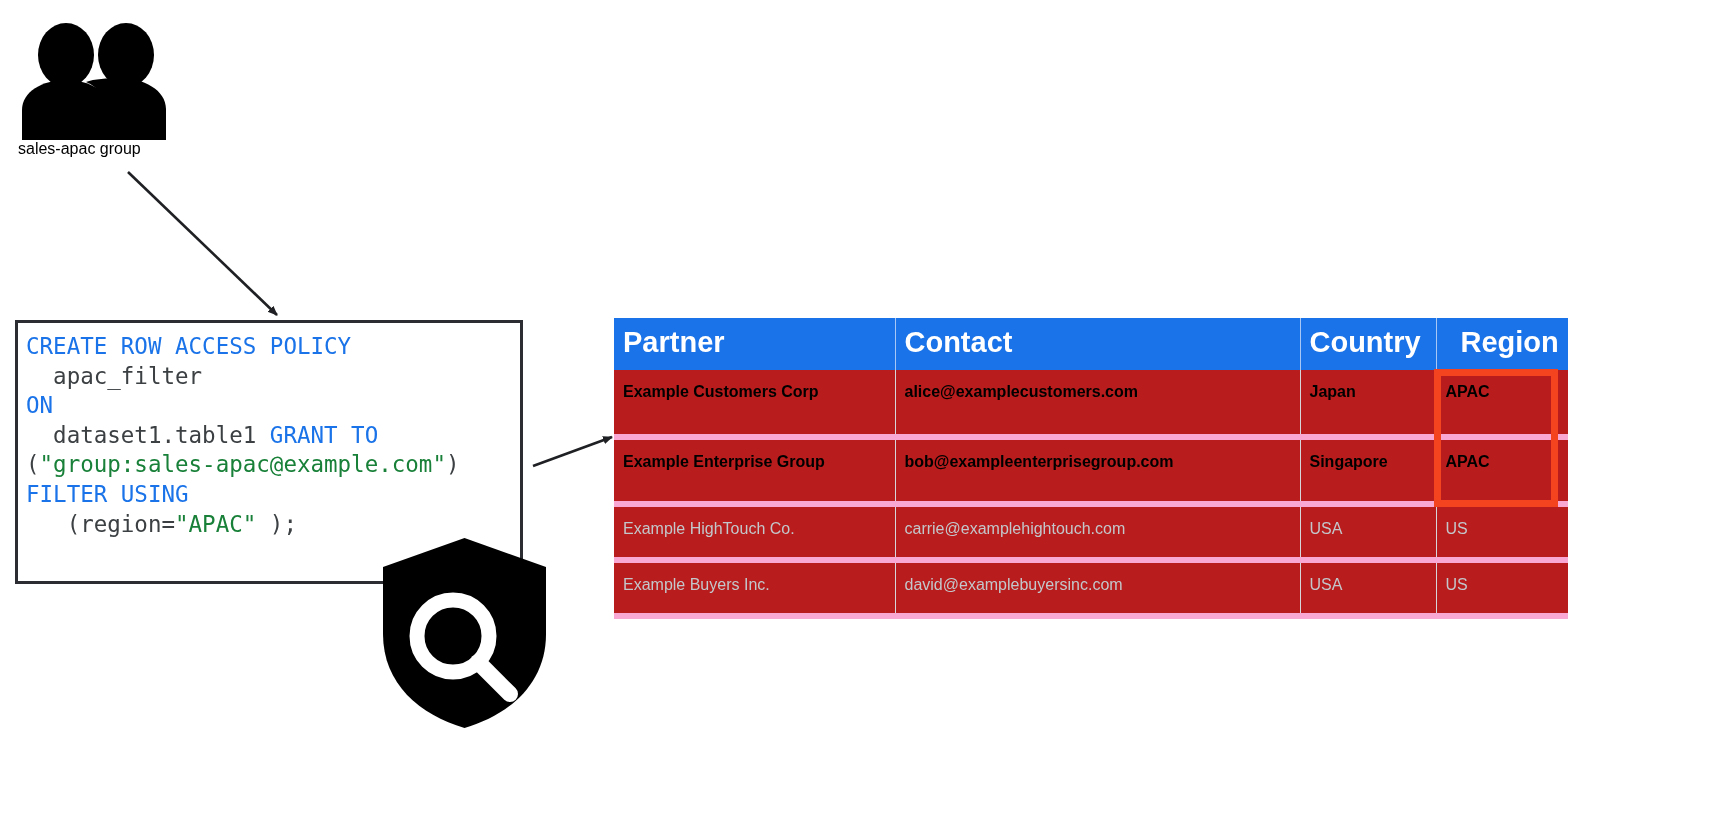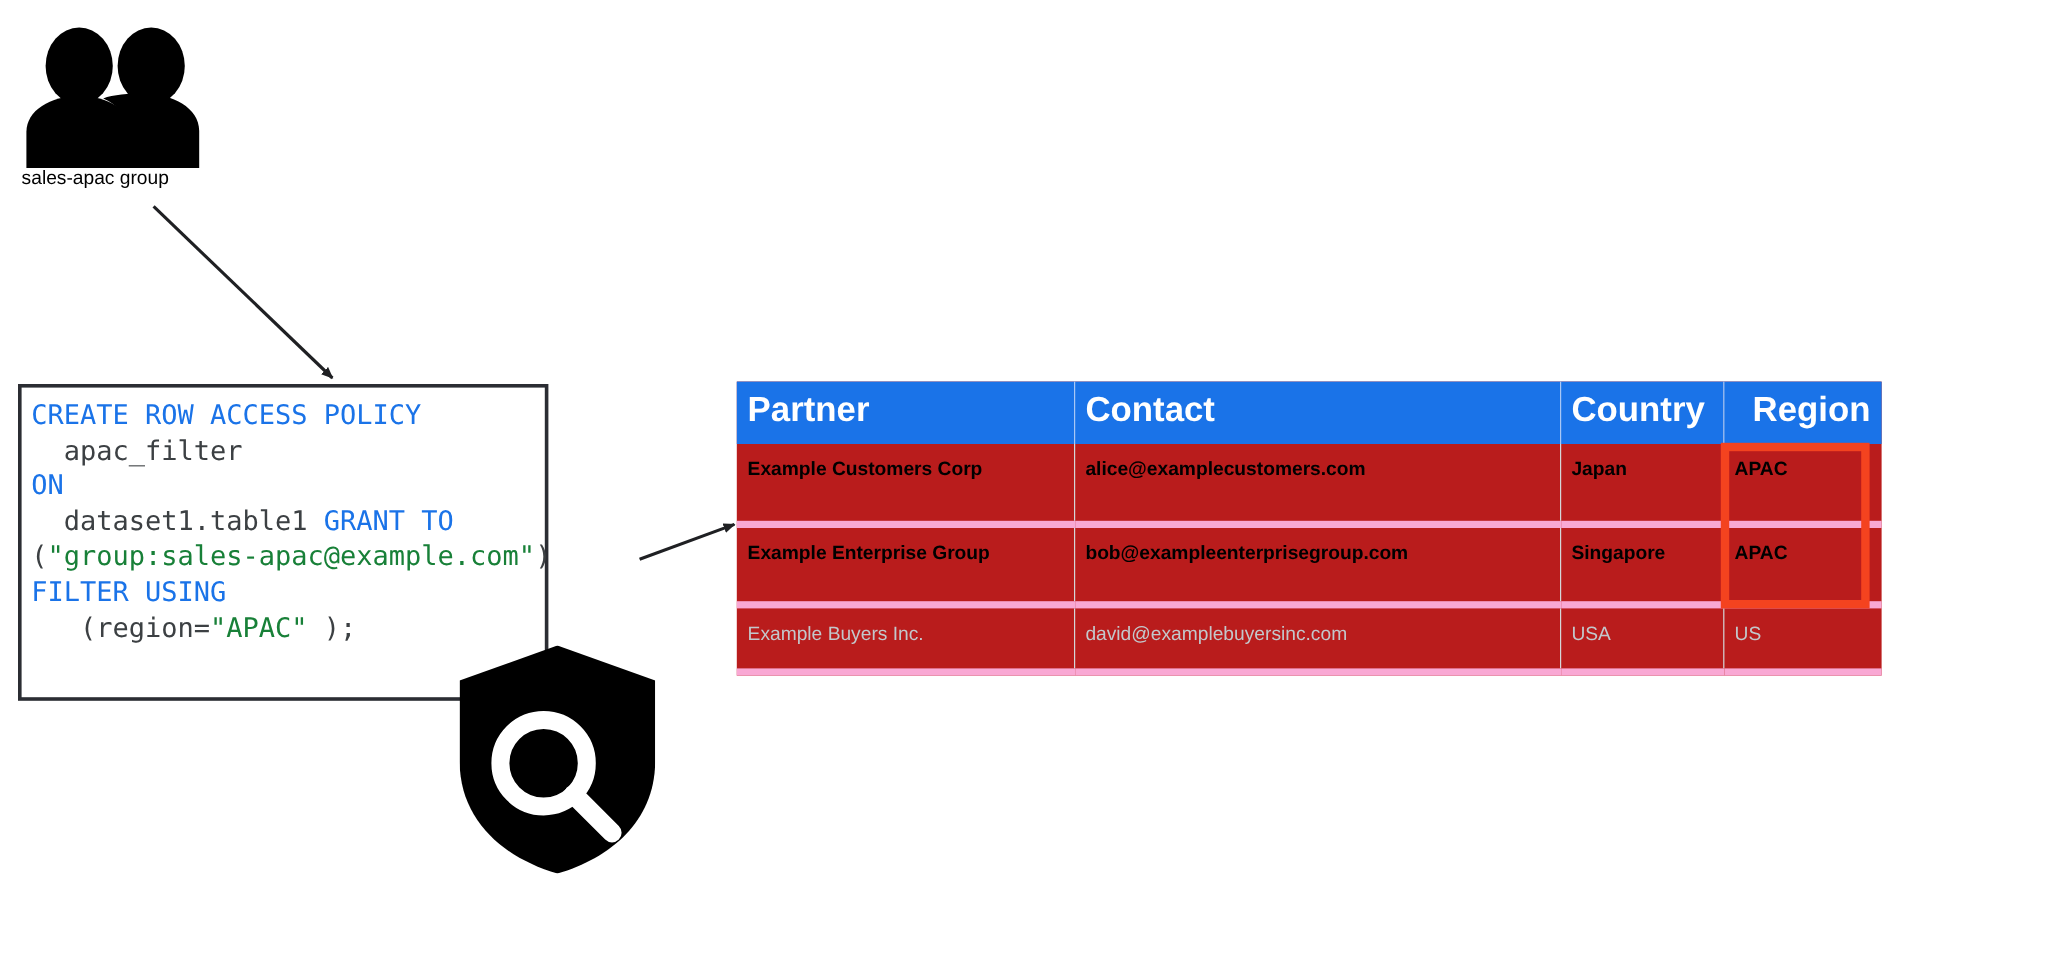--- a/index.html
+++ b/index.html
@@ -26,21 +26,21 @@
     display: block;
     width: 168px;
     height: 118px;
   }
 
   
   #code-box {
     position: absolute;
     left: 15px;
     top: 320px;
-    width: 442px;
+    width: 508px;
     height: 264px;
     border: 3px solid #2b2d33;
     box-sizing: border-box;
     background: #ffffff;
     z-index: 3;
   }
   #code-text {
     position: absolute;
     left: 8px;
     top: 9px;
@@ -198,20 +198,26 @@
         <td>Japan</td>
         <td>APAC</td>
       </tr>
       <tr class="row-active">
         <td>Example Enterprise Group</td>
         <td>bob@exampleenterprisegroup.com</td>
         <td>Singapore</td>
         <td>APAC</td>
       </tr>
       <tr class="row-muted">
+        <td>Example HighTouch Co.</td>
+        <td>carrie@examplehightouch.com</td>
+        <td>USA</td>
+        <td>US</td>
+      </tr>
+      <tr class="row-muted">
         <td>Example Buyers Inc.</td>
         <td>david@examplebuyersinc.com</td>
         <td>USA</td>
         <td>US</td>
       </tr>
     </tbody>
 </table>
 
 <div id="region-highlight" style="border-color: rgb(244, 67, 31);"></div>
 

